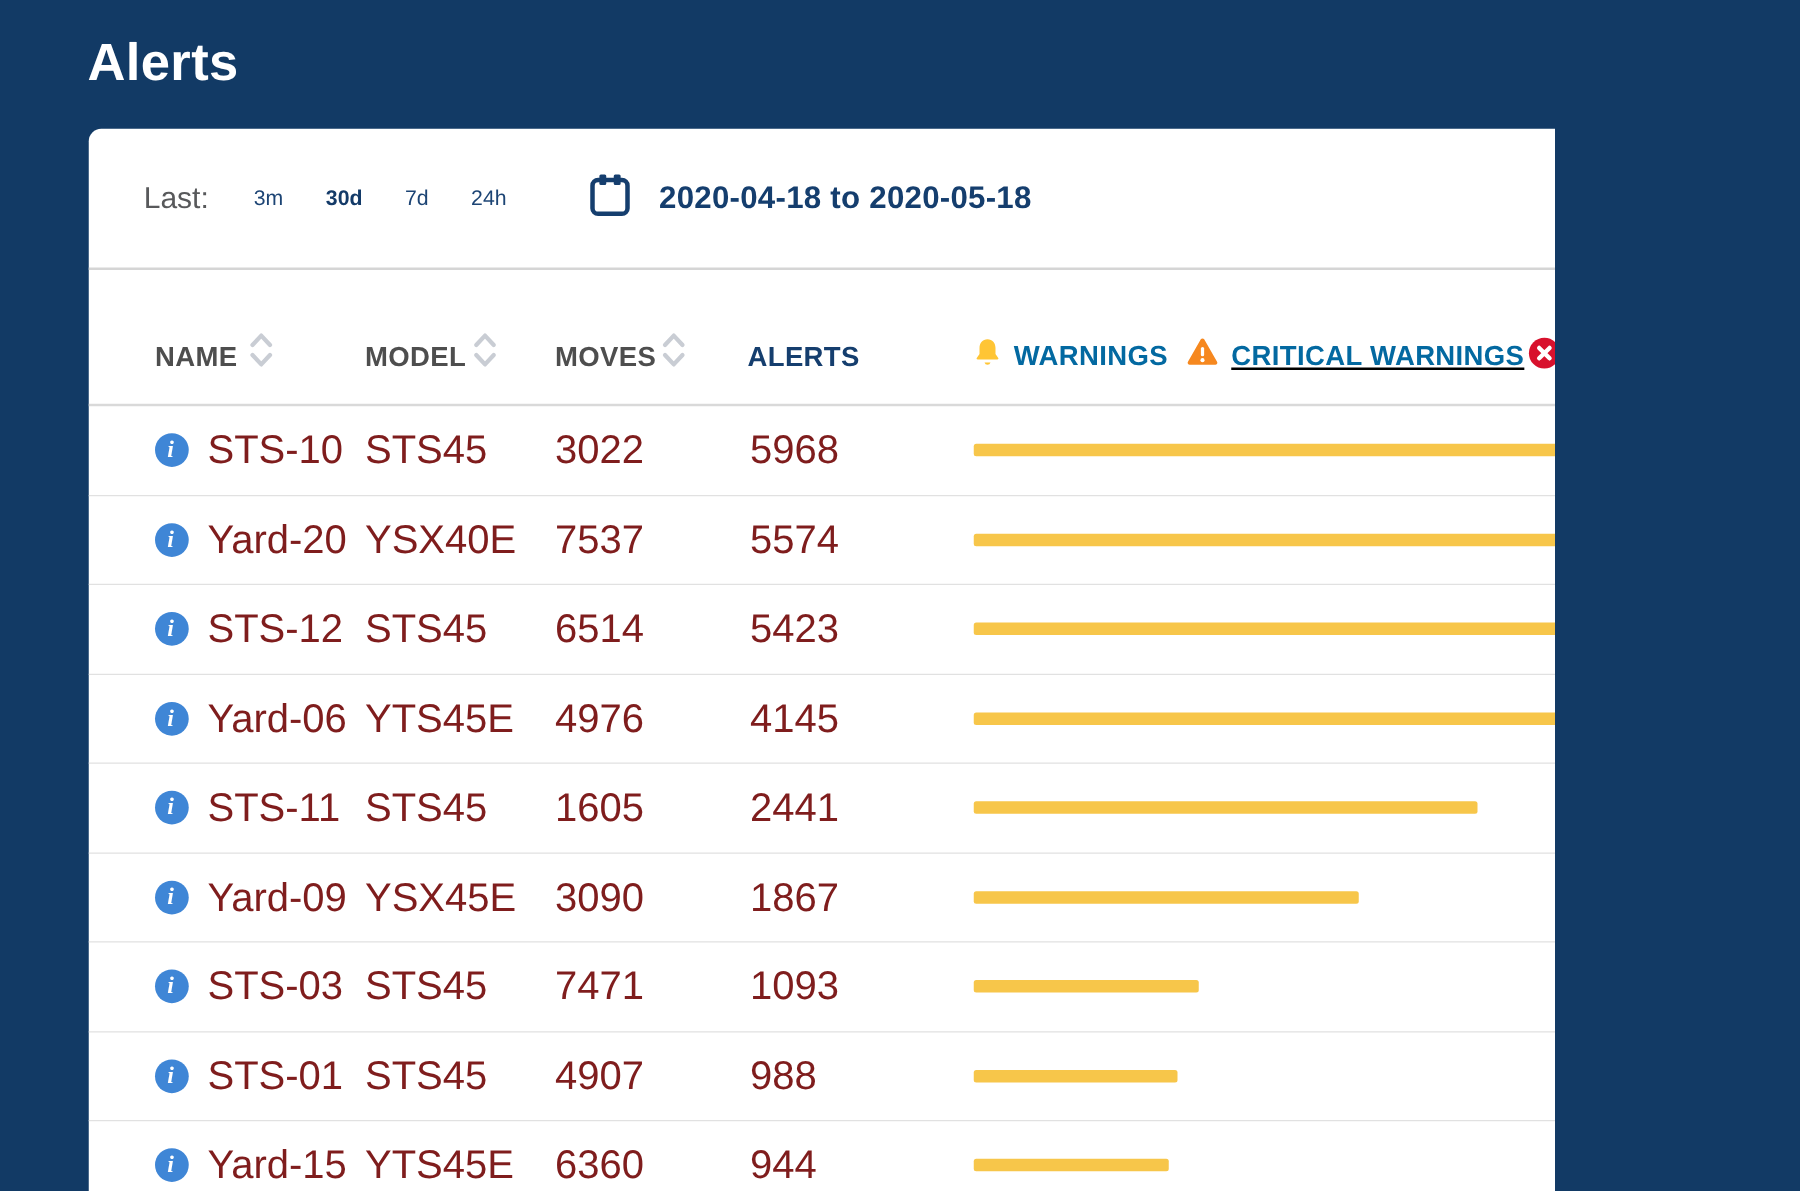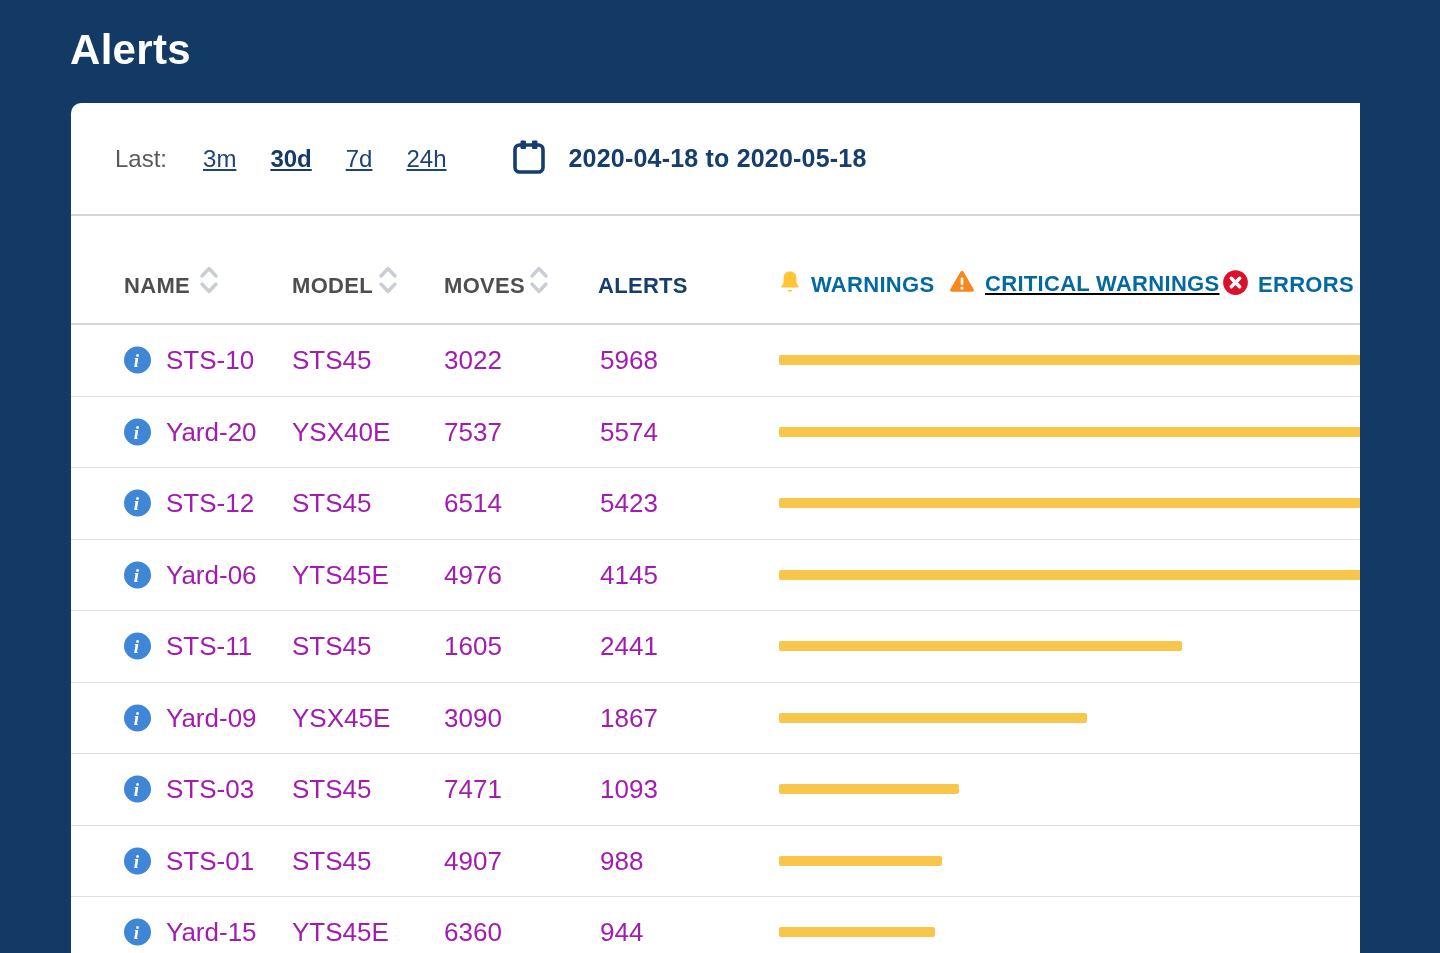--- a/index.html
+++ b/index.html
@@ -1,21 +1,21 @@
 <!DOCTYPE html>
 <html><head>
 <meta charset="utf-8">
 <style>
   * { box-sizing: border-box; }
   html, body { margin: 0; padding: 0; background: #123A65; }
   body { font-family: "Liberation Sans", sans-serif; }
 
   .screen {
     position: relative;
-    width: 1360px;
+    width: 1244px;
     height: 953px;
     overflow: hidden;
     background: #123A65;
   }
 
   .page-title {
     position: absolute;
     left: 70px;
     top: 26px;
     color: #FFFFFF;
@@ -43,24 +43,23 @@
     border-bottom: 2px solid #D5D5D5;
   }
   .filter-label {
     color: #58595B;
     font-size: 24px;
     margin-right: 36px;
   }
   .time-options { display: flex; align-items: center; gap: 34px; }
   .time-opt {
     color: #1C4474;
-    font-size: 24px;
+    font-size: 17px;
     font-weight: 400;
     cursor: pointer;
-    text-decoration: underline;
   }
   .time-opt.selected { color: #133A68; font-weight: 700; }
   .calendar-btn {
     margin-left: 66px;
     display: inline-flex;
     align-items: center;
     cursor: pointer;
   }
   .date-range {
     margin-left: 22px;
@@ -111,22 +110,22 @@
   
   .row {
     position: relative;
     height: 71.5px;
     border-bottom: 1px solid #E1E1E1;
   }
   .cell {
     position: absolute;
     top: 50%;
     transform: translateY(-50%);
-    font-size: 26px;
-    color: #a21caf;
+    font-size: 32px;
+    color: #7f1d1d;
     white-space: nowrap;
   }
   .cell.c-name  { left: 95px; }
   .cell.c-model { left: 221px; }
   .cell.c-moves { left: 373px; }
   .cell.c-alerts{ left: 529px; }
 
   .info-badge {
     position: absolute;
     left: 53px;

